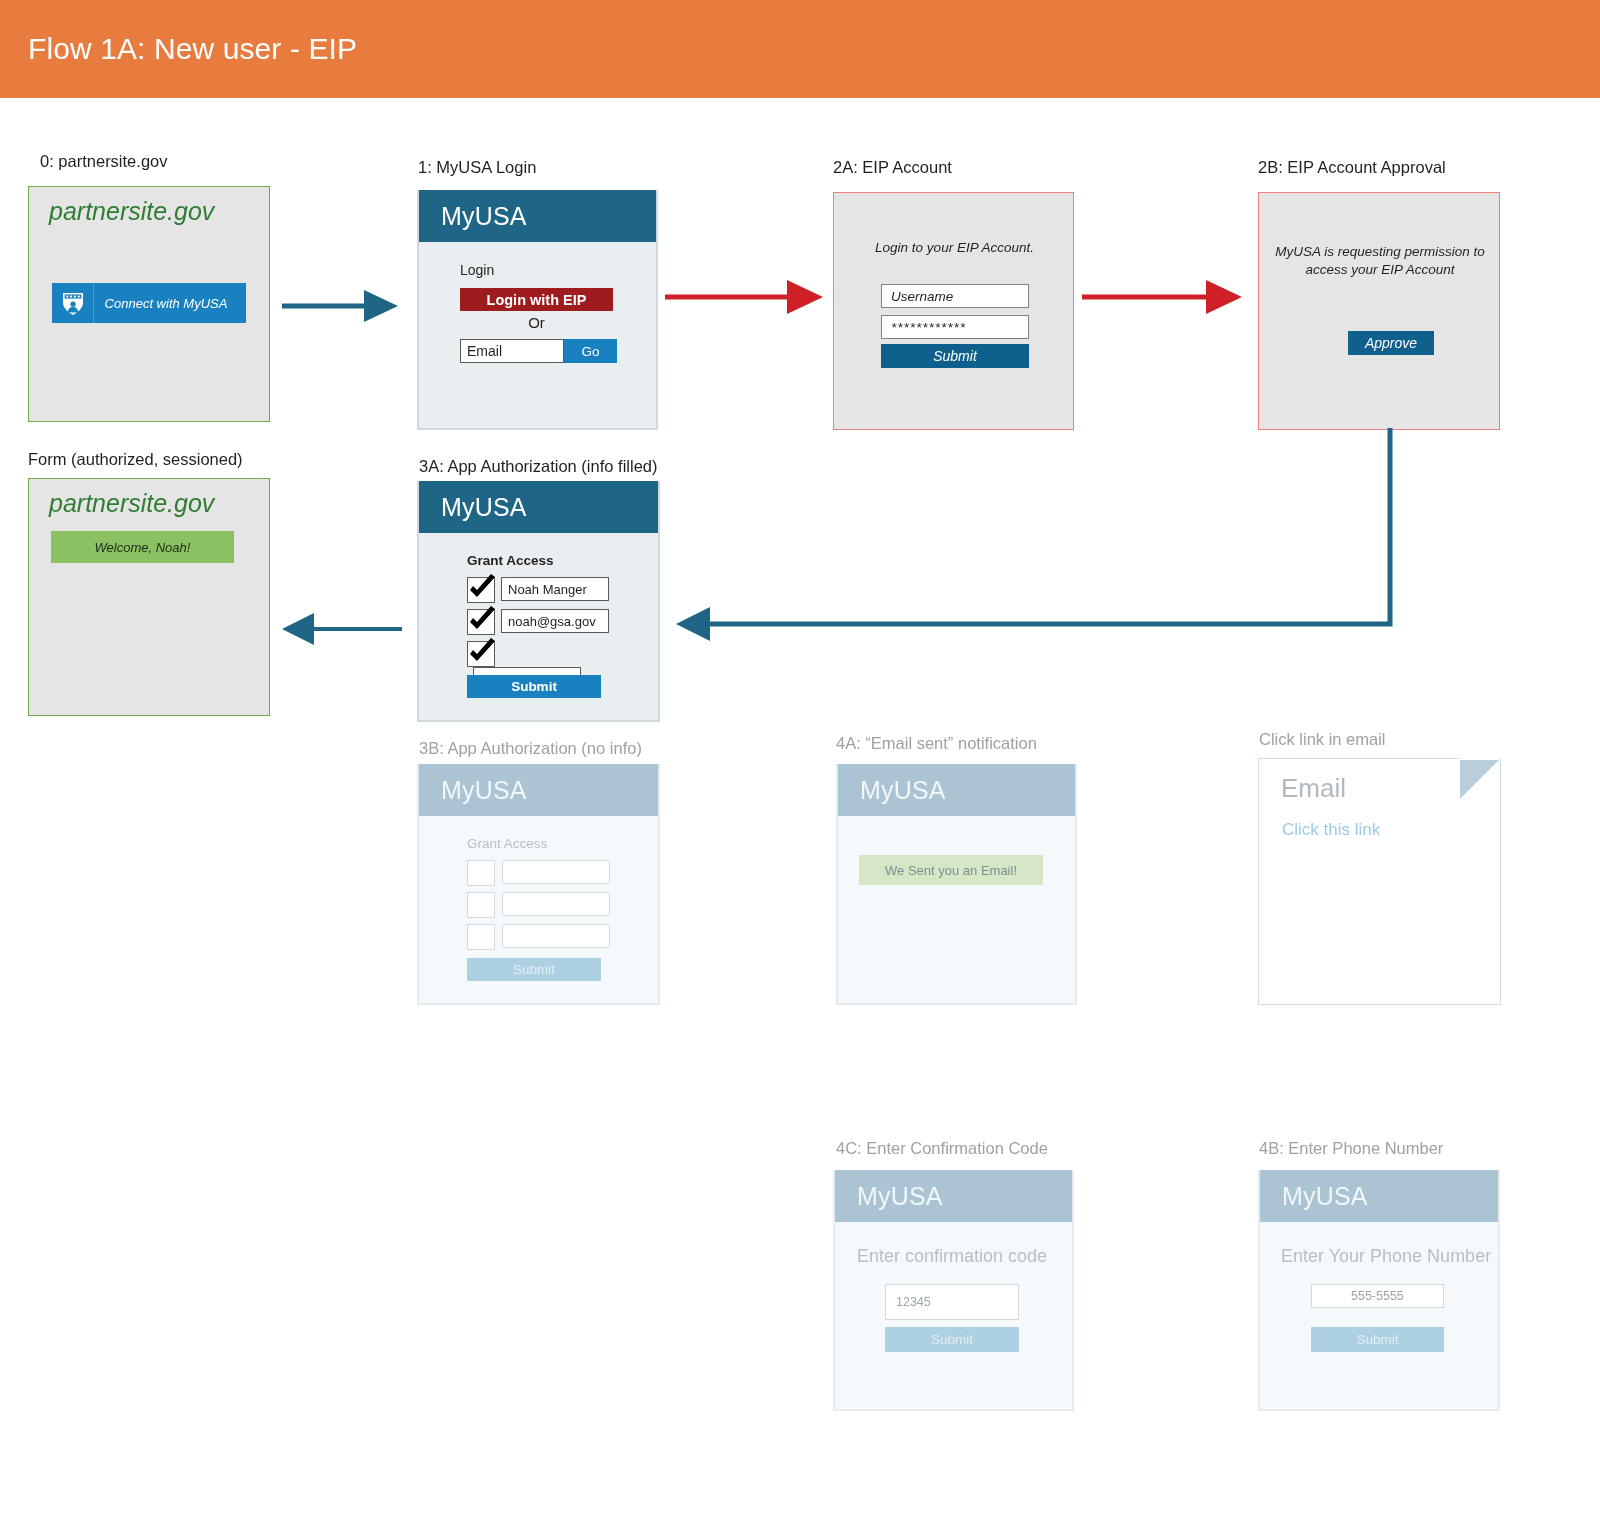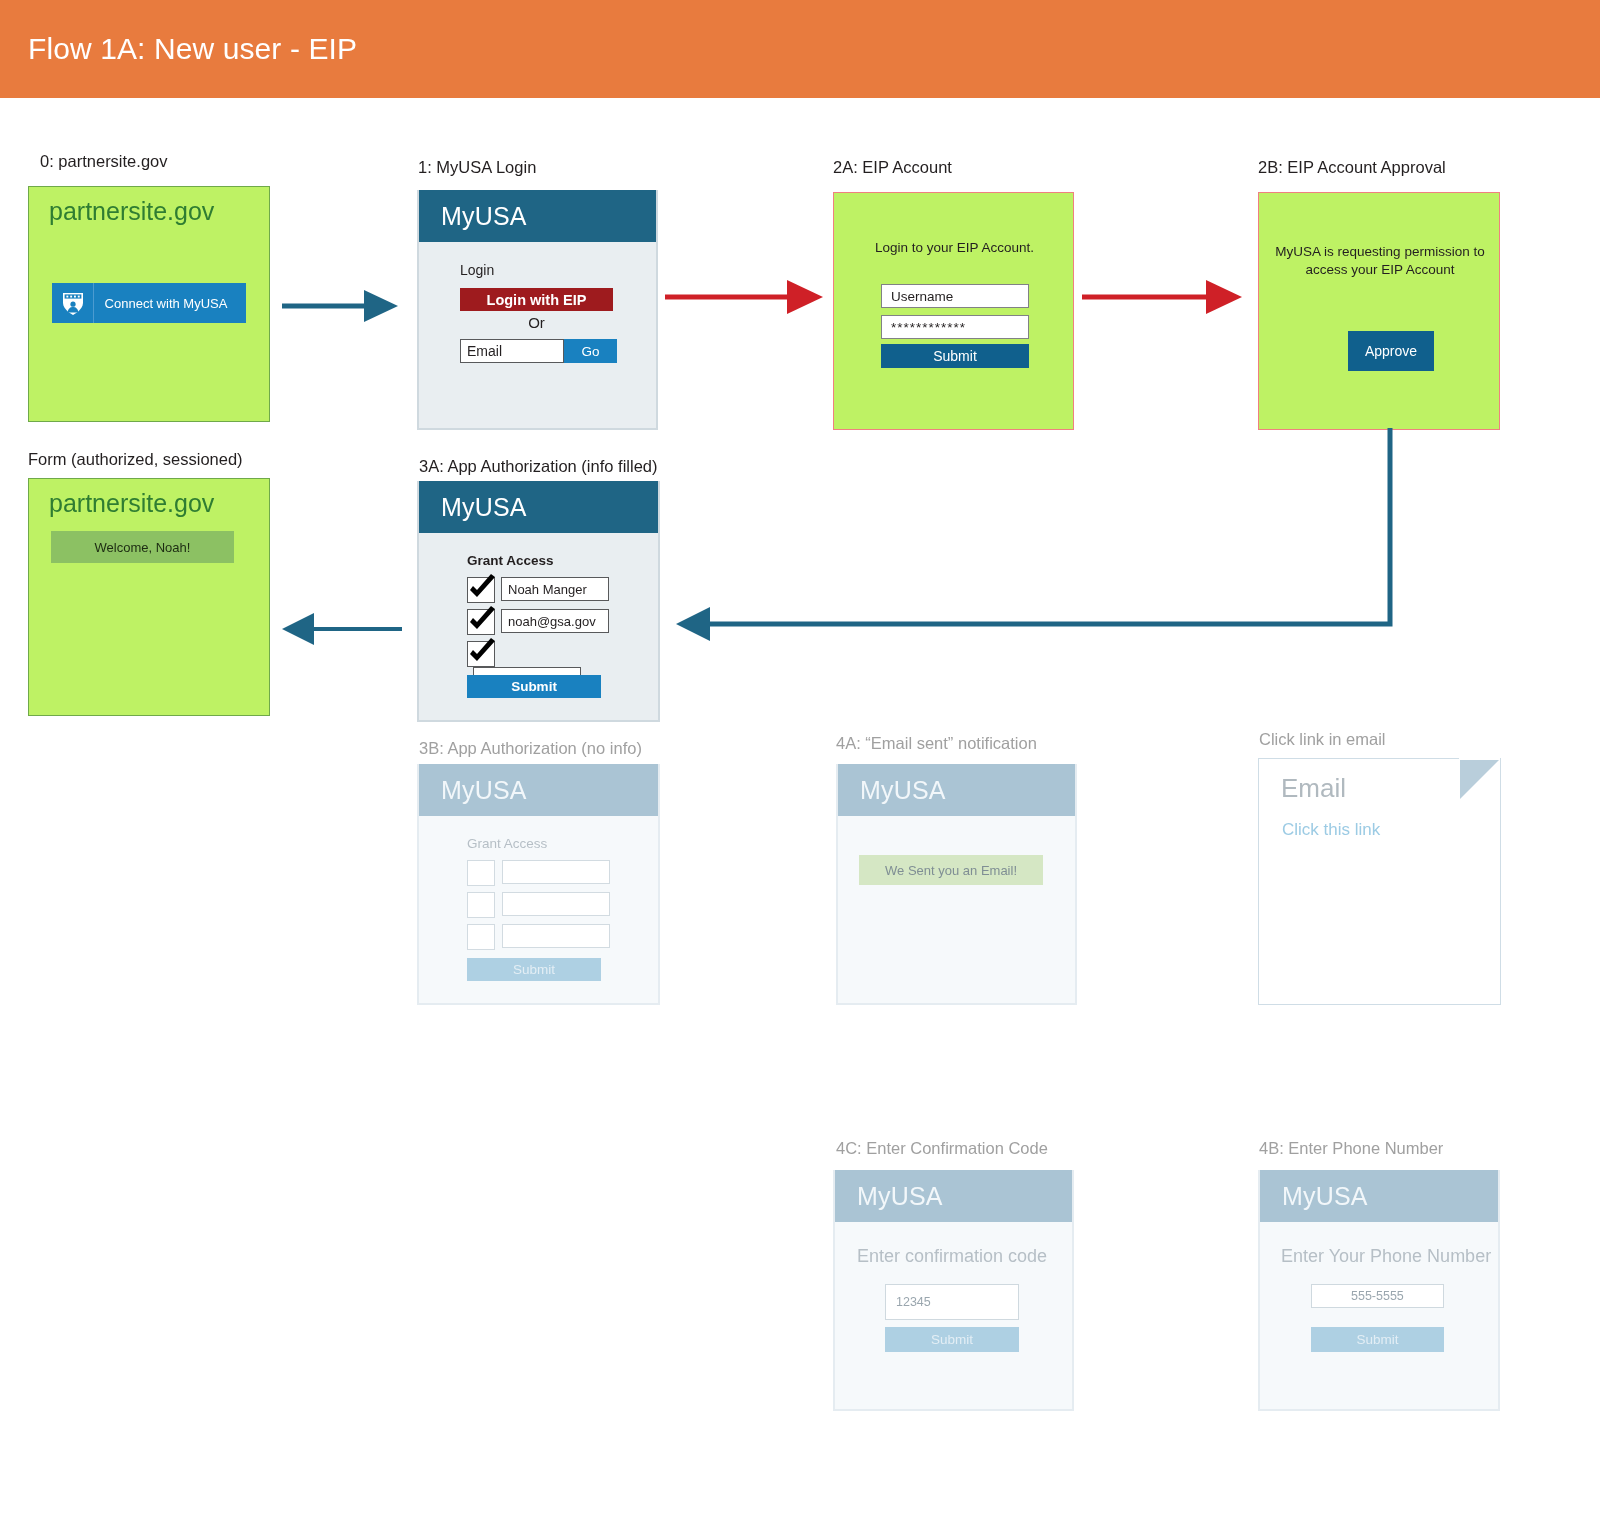--- a/index.html
+++ b/index.html
@@ -40,21 +40,22 @@
     position: absolute;
     font-size: 16.5px;
     color: #231f20;
     white-space: nowrap;
   }
   .card-label.faded { color: #a0a0a0; }
 
   .card {
     position: absolute;
     box-sizing: border-box;
-    background: #bef264;
+    background: #e5e5e5;
+    font-style: italic;
   }
   .card.green  { border: 1.3px solid #6fa94a; }
   .card.red    { border: 1.3px solid #f08080; }
 
   
   .myusa-card {
     position: absolute;
     box-sizing: border-box;
     background: #e9eef1;
     border-left: 2px solid #cfd9df;
@@ -395,21 +396,21 @@
   <div class="center-text" style="left:0; top:46px; width:241px;">Login to your EIP Account.</div>
   <div class="plain-input" style="left:47px; top:91px; width:148px; height:24px;">Username</div>
   <div class="plain-input" style="left:47px; top:122px; width:148px; height:24px; letter-spacing:1px;">************</div>
   <div class="dark-btn" style="left:47px; top:151px; width:148px; height:24px;">Submit</div>
 </div>
 
 <div class="card-label" style="left:1258px; top:158px;">2B: EIP Account Approval</div>
 <div class="card red" style="left:1258px; top:192px; width:242px; height:238px;">
   <div class="center-text" style="left:14px; top:50px; width:214px;">MyUSA is requesting permission to</div>
   <div class="center-text" style="left:14px; top:68px; width:214px;">access your EIP Account</div>
-  <div class="dark-btn" style="left:89px; top:138px; width:86px; height:40px;">Approve</div>
+  <div class="dark-btn" style="left:89px; top:138px; width:86px; height:24px;">Approve</div>
 </div>
 
 <div class="card-label" style="left:28px; top:450px;">Form (authorized, sessioned)</div>
 <div class="card green" style="left:28px; top:478px; width:242px; height:238px;">
   <div class="partner-title" style="left:20px; top:10px;">partnersite.gov</div>
   <div class="welcome-banner" style="left:22px; top:52px;">Welcome, Noah!</div>
 </div>
 
 <div class="card-label" style="left:419px; top:457px;">3A: App Authorization (info filled)</div>
 <div class="myusa-card" style="left:417px; top:481px; width:243px; height:241px;">

